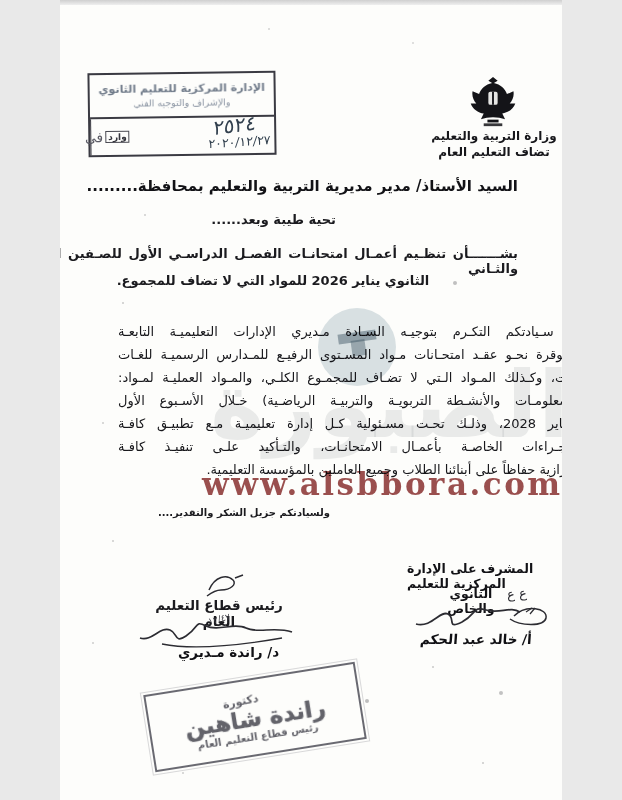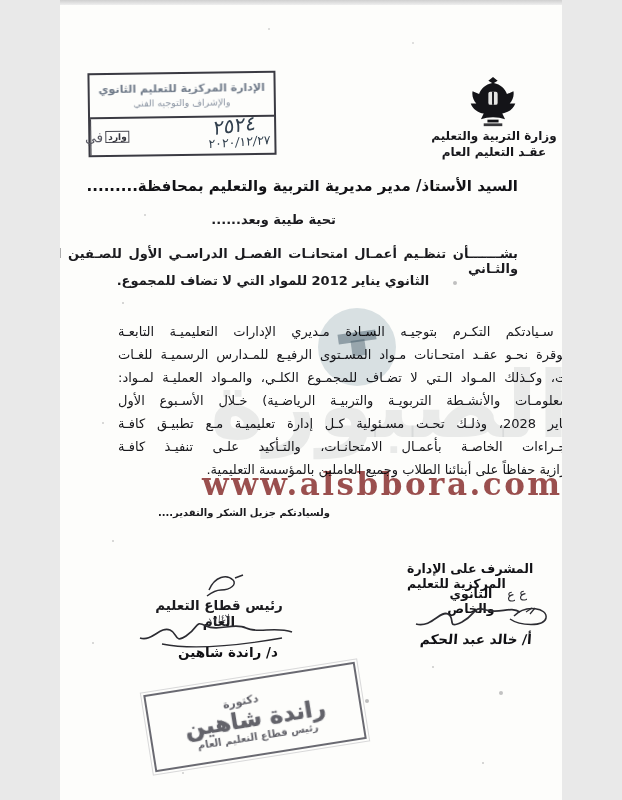--- a/index.html
+++ b/index.html
@@ -131,27 +131,27 @@
 
   <svg class="emblem" viewBox="0 0 64 56">
     <path fill="#141418" d="M32 1 l5 4 -4 2.5 c7 1.5 12 6 14 12 l7 -3 c1 5 -1 10 -4 13 l6 0 c-2 6 -8 10 -14 11 l3 6 c-4 -1 -8 -2 -13 -2 c-5 0 -9 1 -13 2 l3 -6 c-6 -1 -12 -5 -14 -11 l6 0 c-3 -3 -5 -8 -4 -13 l7 3 c2 -6 7 -10.5 14 -12 l-4 -2.5 z"></path>
     <rect x="27" y="17" width="10" height="14" rx="2" fill="#fdfdfb" opacity="0.9"></rect>
     <rect x="31" y="17" width="2" height="14" fill="#141418"></rect>
     <rect x="26" y="47" width="12" height="3" fill="#141418"></rect>
     <rect x="22" y="51" width="20" height="3" fill="#141418" opacity="0.85"></rect>
   </svg>
   <div class="ministry-block">
     <div class="ministry-line">وزارة التربية والتعليم</div>
-    <div class="ministry-line">عقـد التعليم العام</div>
+    <div class="ministry-line">تضاف التعليم العام</div>
   </div>
 
   <div class="recipient">السيد الأستاذ/ مدير مديرية التربية والتعليم بمحافظة.........</div>
   <div class="greeting">تحية طيبة وبعد......</div>
   <div class="subject1">بشـــــــأن تنظـيم أعمـال امتحانـات الفصـل الدراسـي الأول للصـفين الأول والثـاني</div>
-  <div class="subject2">الثانوي يناير 2012 للمواد التي لا تضاف للمجموع.</div>
+  <div class="subject2">الثانوي يناير 2026 للمواد التي لا تضاف للمجموع.</div>
 
   <div class="body-par">
     <div class="body-line">نرجــــو مـن سـيادتكم التكـرم بتوجيـه السـادة مـديري الإدارات التعليميـة التابعـة</div>
     <div class="body-line">لمـديريتكم المـوقرة نحـو عقـد امتحـانات مـواد المسـتوى الرفيـع للمـدارس الرسميـة للغـات</div>
     <div class="body-line">والخاصـة للغـات، وكـذلك المـواد الـتي لا تضـاف للمجمـوع الكلـي، والمـواد العمليـة لمـواد:</div>
     <div class="body-line">(تكنولوجيـا المعلومـات والأنشـطة التربويـة والتربيـة الرياضـية) خـلال الأسـبوع الأول</div>
     <div class="body-line">مـن شـهر ينـاير 2028، وذلـك تحـت مسـئولية كـل إدارة تعليميـة مـع تطبيـق كافـة</div>
     <div class="body-line">القواعـد والإجـراءات الخاصـة بأعمـال الامتحانـات، والتـأكيد علـى تنفيـذ كافـة</div>
     <div class="body-line last">الإجراءات الاحترازية حفاظاً على أبنائنا الطلاب وجميع العاملين بالمؤسسة التعليمية.</div>
   </div>
@@ -176,20 +176,20 @@
 
   <svg class="sigsvg sig-l-hand" width="52" height="28" viewBox="0 0 52 28">
     <path d="M6 20 C12 6 24 4 30 10 C34 14 28 20 18 20 C12 20 8 23 4 26 M32 8 l8 -3" fill="none" stroke="#2c2c32" stroke-width="1.5"></path>
   </svg>
   <div class="sig-l-title">رئيس قطاع التعليم العام</div>
   <div class="hand-note">١٢/٤٧</div>
   <svg class="sigsvg" style="left:72px;top:618px;" width="170" height="32" viewBox="0 0 170 32">
     <path d="M8 20 C20 24 28 8 38 12 C46 15 42 26 54 18 C68 9 62 2 74 8 C86 14 102 4 114 10 C126 16 142 8 160 14" fill="none" stroke="#2c2c32" stroke-width="1.7"></path>
     <path d="M30 26 C60 32 104 28 150 20" fill="none" stroke="#2c2c32" stroke-width="1.3"></path>
   </svg>
-  <div class="sig-l-name">د/ راندة شاهين</div>
+  <div class="sig-l-name">د/ راندة مـديري</div>
 
   <div class="stamp">
     <div class="s1">دكتورة</div>
     <div class="s2">راندة شاهين</div>
     <div class="s3">رئيس قطاع التعليم العام</div>
   </div>
 </div>
 
 </body></html>

